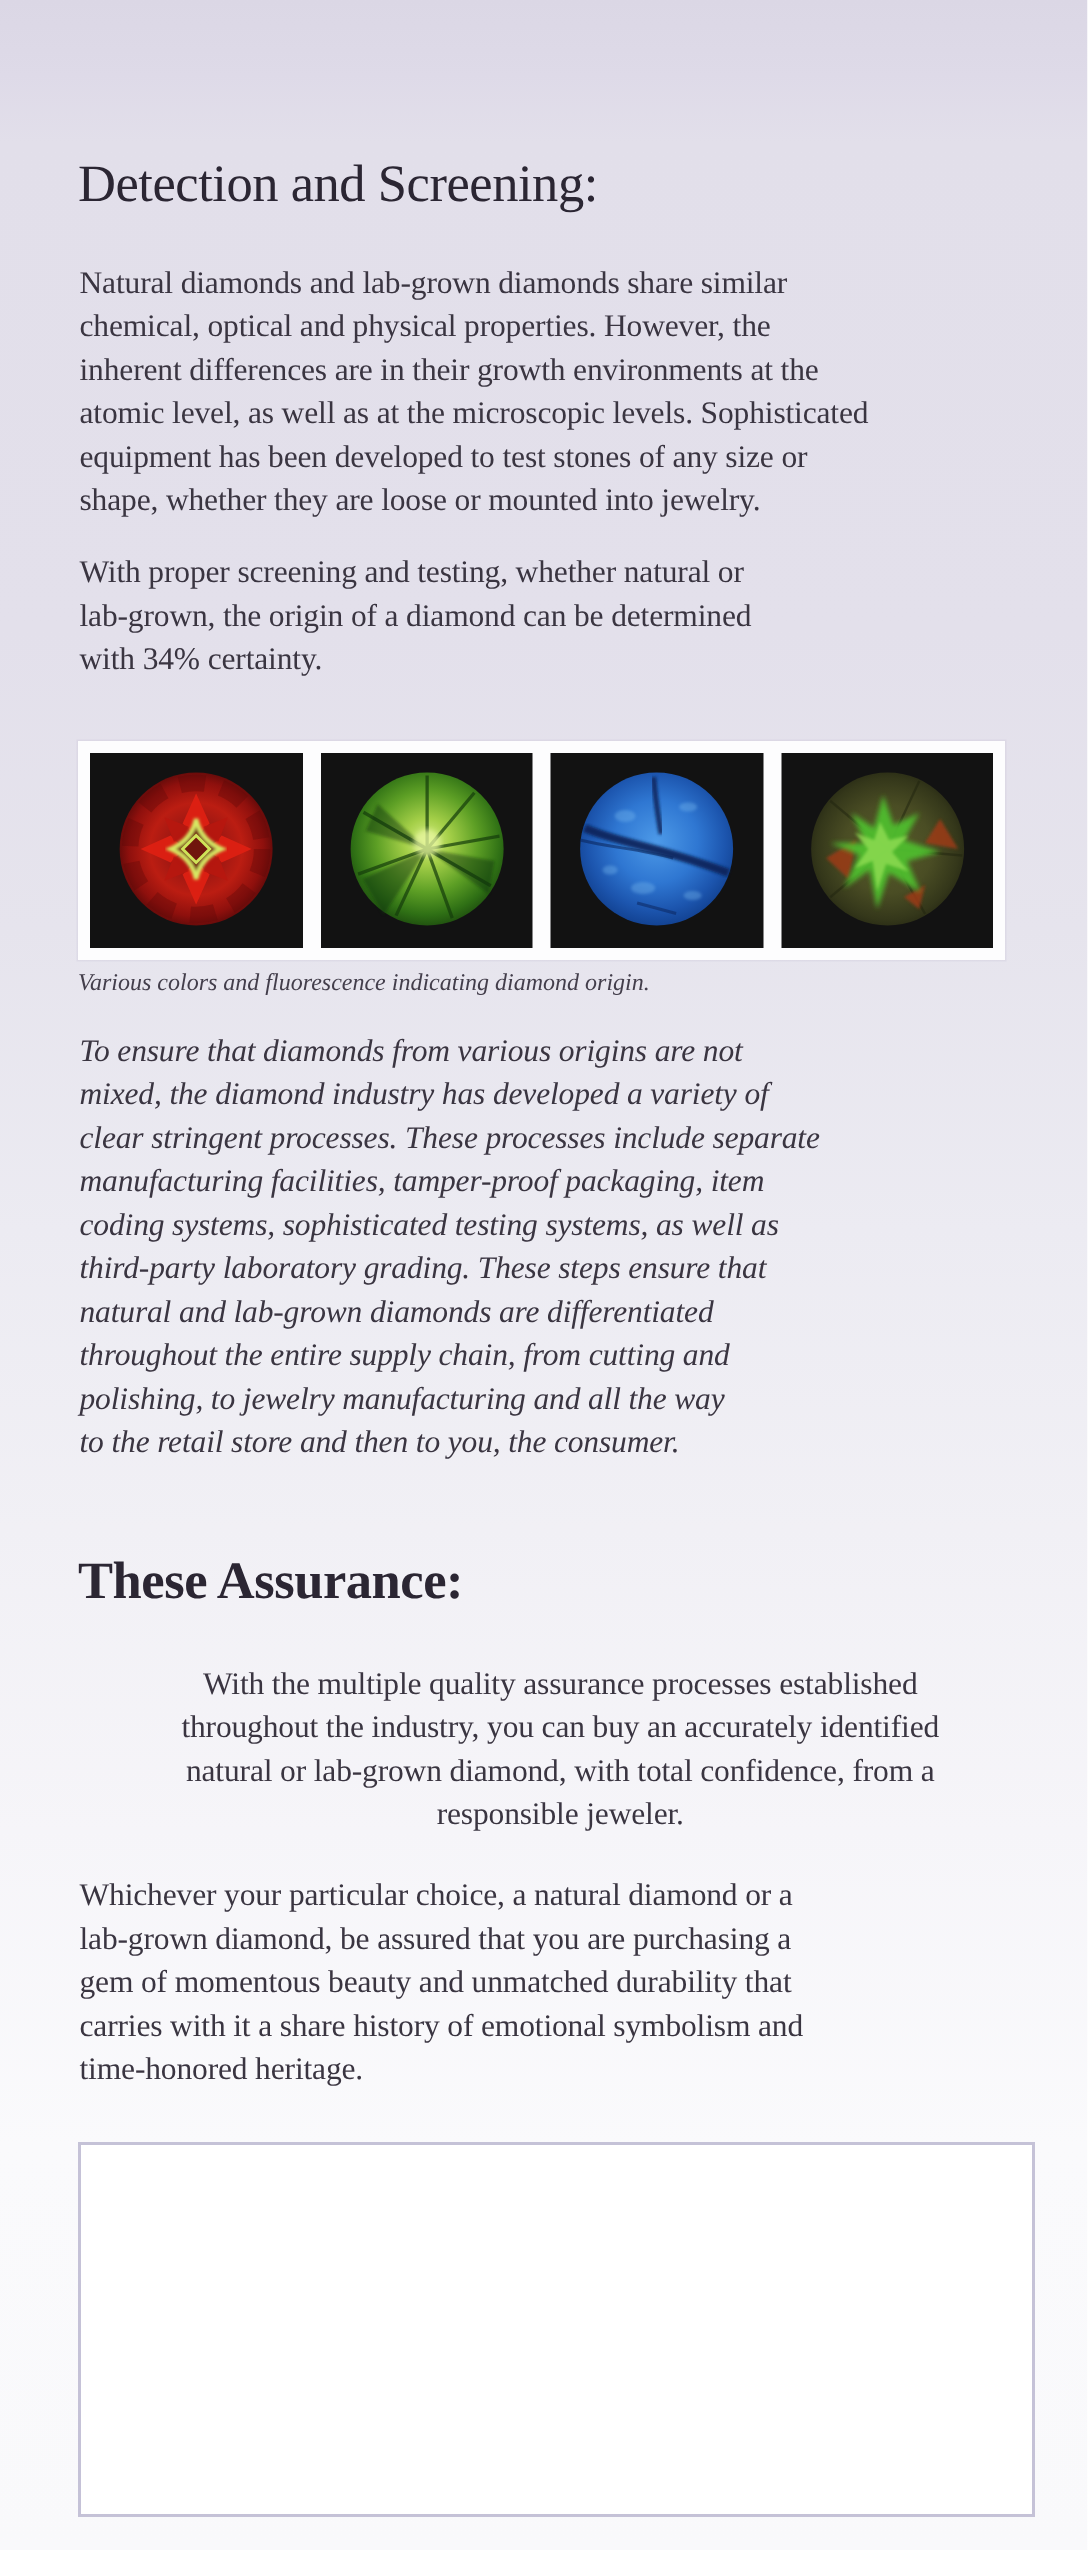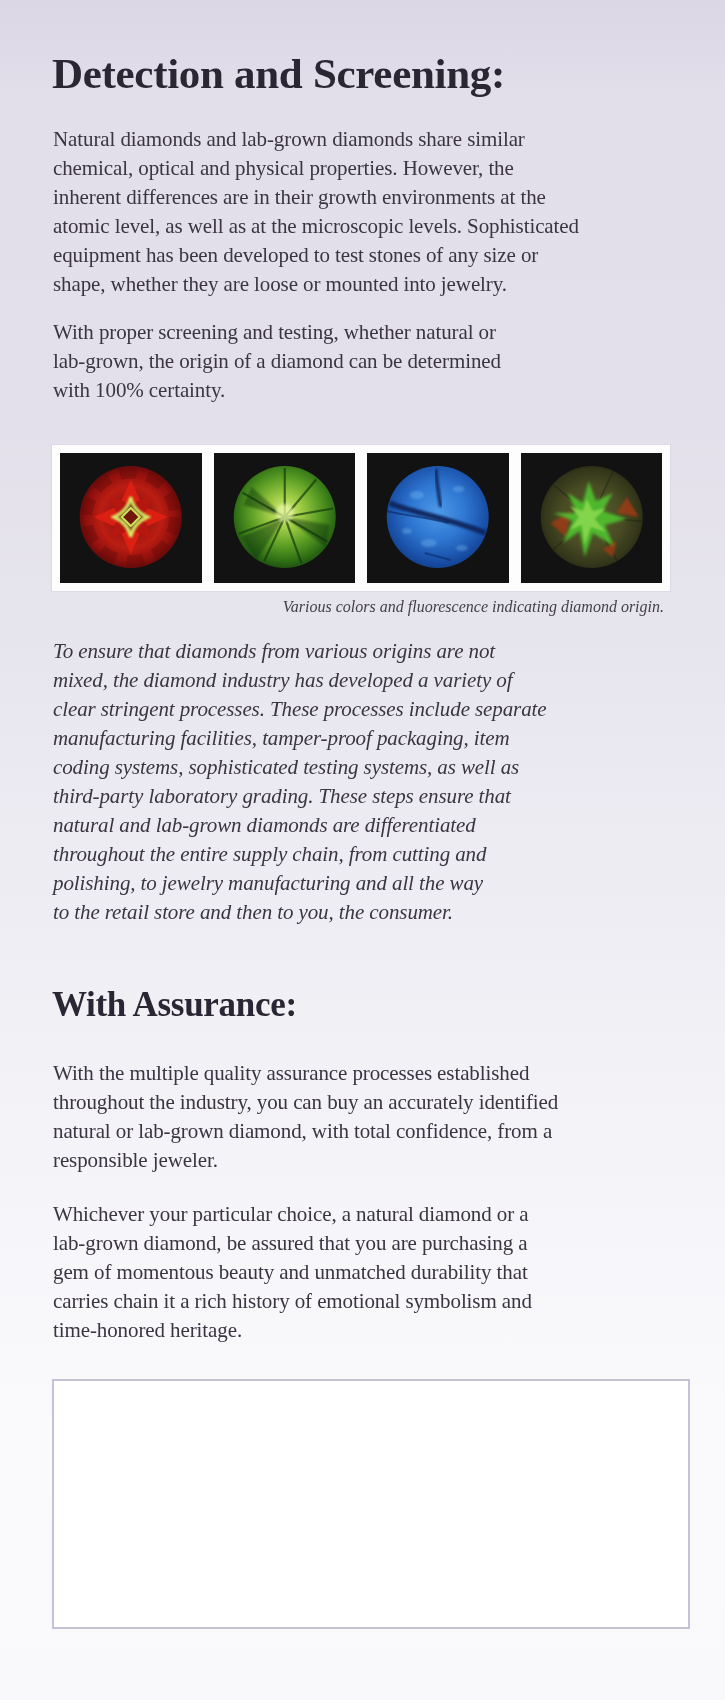--- a/index.html
+++ b/index.html
@@ -7,47 +7,47 @@
     position:relative;
     width:725px;height:1700px;overflow:hidden;
     background:linear-gradient(180deg,
       #dbd7e5 0px,#dedae8 50px,#e2dfea 95px,#e3e0eb 420px,
       #e6e4ed 620px,#ecebf2 820px,#f1f0f5 1020px,#f6f5f9 1220px,
       #fafafc 1430px,#f9f9fb 1700px);
     font-family:"Liberation Serif", serif;
   }
   .content{padding:0 30px 0 52px;}
   .h1{
-    font-size:43px;font-weight:bold;color:#2b2633;
-    margin:0;padding-top:51px;line-height:46px;letter-spacing:-0.3px;
+    font-size:35px;font-weight:normal;color:#2b2633;
+    margin:0;padding-top:100px;line-height:46px;letter-spacing:-0.3px;
   }
   .para{
     font-size:21px;line-height:29px;color:#3a3541;margin:1px;
     white-space:pre;letter-spacing:-0.1px;
   }
   .p1{margin-top:28px;}
   .p2{margin-top:19px;}
   .figure{
     margin-top:40px;width:618px;box-sizing:border-box;
     background:#fdfdfe;padding:8px;display:flex;gap:12px;
     box-shadow:0 0 0 1px rgba(210,207,222,0.45);
   }
   .photo{flex:1;height:130px;background:#121212;overflow:hidden;}
   .photo svg{display:block;width:100%;height:100%;}
   .caption{
     width:618px;box-sizing:border-box;margin-top:7px;padding-right:6px;
-    text-align:right;font-style:italic;font-size:16px;color:#433e4b;
+    font-style:italic;font-size:16px;color:#433e4b;
     letter-spacing:0;
   }
   .p3{margin-top:21px;font-style:italic;}
   .h2{
     font-size:35px;font-weight:bold;color:#2b2633;
     margin:56px 0 0 0;line-height:44px;letter-spacing:-0.3px;
   }
-  .p4{margin-top:32px;}
+  .p4{margin-top:32px;text-align:center;}
   .p5{margin-top:25px;}
   .blank-box{
     margin-top:34px;width:634px;height:246px;
     background:#ffffff;border:2px solid #c5c2d7;
   }
   .defs-holder{position:absolute;width:0;height:0;overflow:hidden;}
 </style>
 </head>
 <body>
 
@@ -96,21 +96,21 @@
 
     <p class="para p1">Natural diamonds and lab-grown diamonds share similar
 chemical, optical and physical properties. However, the
 inherent differences are in their growth environments at the
 atomic level, as well as at the microscopic levels. Sophisticated
 equipment has been developed to test stones of any size or
 shape, whether they are loose or mounted into jewelry.</p>
 
     <p class="para p2">With proper screening and testing, whether natural or
 lab-grown, the origin of a diamond can be determined
-with 100% certainty.</p>
+with 34% certainty.</p>
 
     <div class="figure">
 
       <div class="photo">
         <svg viewBox="0 0 142 130" preserveAspectRatio="xMidYMid slice">
           <circle cx="71" cy="64" r="51" fill="url(#gRed)"></circle>
           <circle cx="71" cy="64" r="44" fill="none" stroke="#5c0a0a" stroke-width="11" opacity="0.35" stroke-dasharray="17 11"></circle>
           <g fill="#de2013" opacity="0.95">
             <polygon points="71,27 80,47 71,56 62,47"></polygon>
             <polygon points="71,27 80,47 71,56 62,47" transform="rotate(90 71 64)"></polygon>
@@ -195,29 +195,29 @@
 mixed, the diamond industry has developed a variety of
 clear stringent processes. These processes include separate
 manufacturing facilities, tamper-proof packaging, item
 coding systems, sophisticated testing systems, as well as
 third-party laboratory grading. These steps ensure that
 natural and lab-grown diamonds are differentiated
 throughout the entire supply chain, from cutting and
 polishing, to jewelry manufacturing and all the way
 to the retail store and then to you, the consumer.</p>
 
-    <h1 class="h2">With Assurance:</h1>
+    <h1 class="h2">These Assurance:</h1>
 
     <p class="para p4">With the multiple quality assurance processes established
 throughout the industry, you can buy an accurately identified
 natural or lab-grown diamond, with total confidence, from a
 responsible jeweler.</p>
 
     <p class="para p5">Whichever your particular choice, a natural diamond or a
 lab-grown diamond, be assured that you are purchasing a
 gem of momentous beauty and unmatched durability that
-carries chain it a rich history of emotional symbolism and
+carries with it a share history of emotional symbolism and
 time-honored heritage.</p>
 
     <div class="blank-box"></div>
 
   </div>
 </div>
 
 </body></html>

